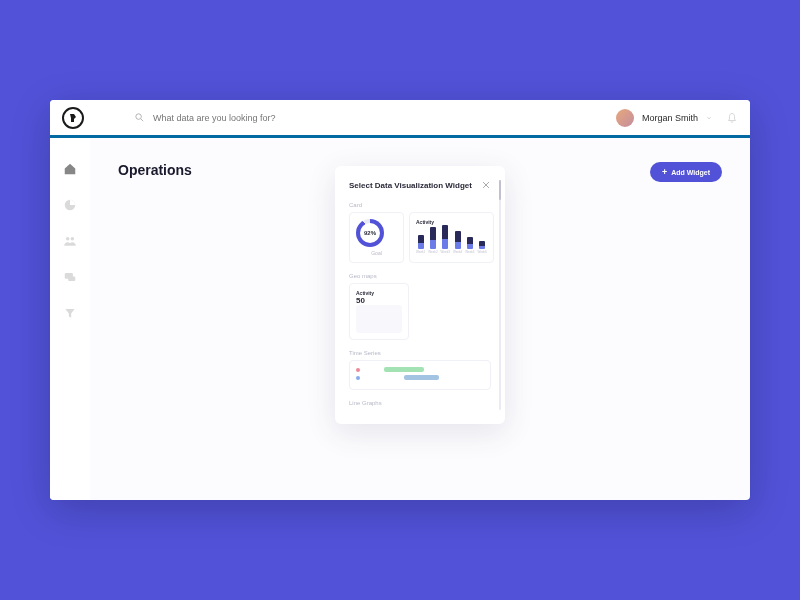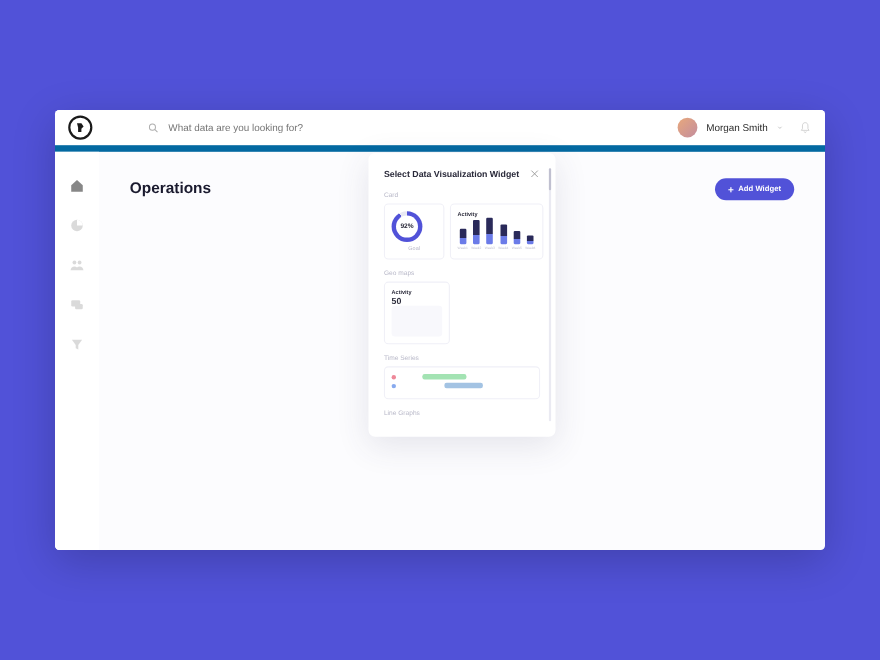--- a/index.html
+++ b/index.html
@@ -21,21 +21,21 @@
   display: flex;
   flex-direction: column;
   overflow: hidden;
 }
 .topbar {
   height: 38px;
   background: #fff;
   display: flex;
   align-items: center;
   padding: 12px 12px;
-  border-bottom: 6px solid #0369a1;
+  border-bottom: 3px solid #0369a1;
 }
 .logo {
   width: 22px;
   height: 22px;
   border: 2px solid #1a1a1a;
   border-radius: 50%;
   display: flex;
   align-items: center;
   justify-content: center;
 }
@@ -99,21 +99,21 @@
   font-weight: 600;
   display: flex;
   align-items: center;
   gap: 4px;
   cursor: pointer;
 }
 .add-widget-btn::before { content: "+"; font-size: 9px; }
 .modal {
   position: absolute;
   left: 50%;
-  top: 1px;
+  top: 28px;
   transform: translateX(-50%);
   width: 170px;
   background: #fff;
   border-radius: 6px;
   box-shadow: 0 8px 30px rgba(60,60,100,0.12);
   padding: 14px 14px 8px;
 }
 .modal-header { display: flex; justify-content: space-between; align-items: center; margin-bottom: 12px; }
 .modal-title { font-size: 8px; font-weight: 600; color: #2a2a3a; }
 .close-btn { width: 10px; height: 10px; opacity: 0.5; cursor: pointer; }

